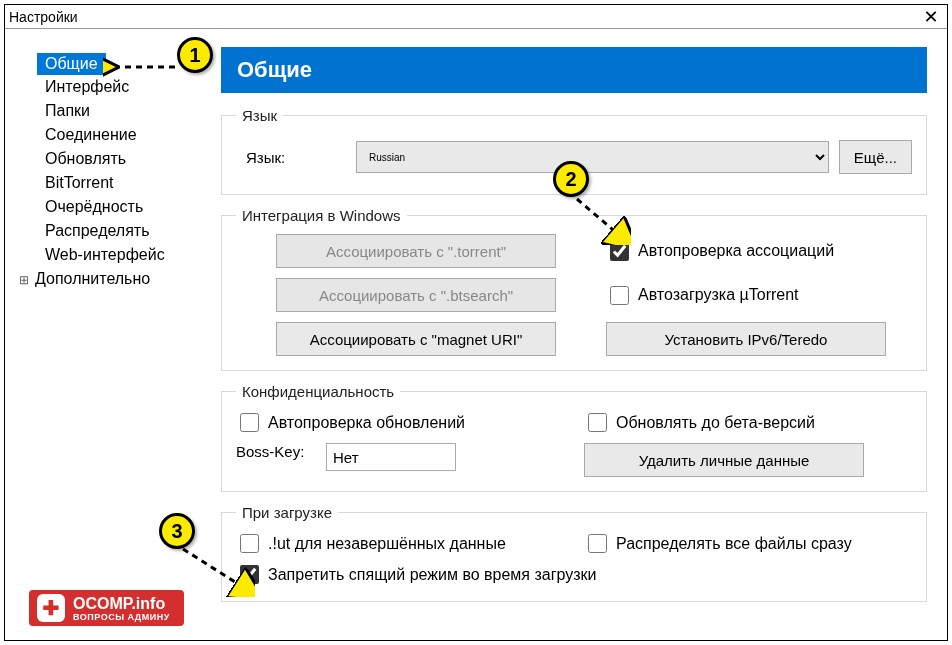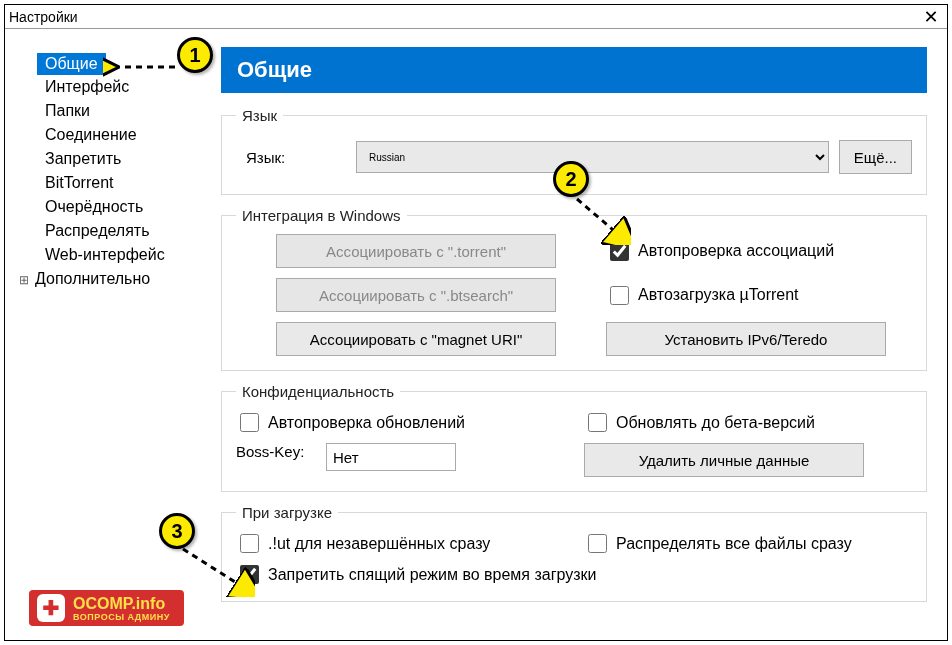--- a/index.html
+++ b/index.html
@@ -171,21 +171,21 @@
   .arrow {
     position: absolute;
     z-index: 49;
     pointer-events: none;
   }
   .watermark {
     position: absolute;
     left: 24px;
     bottom: 14px;
     background: #d32f2f;
-    color: #fde047;
+    color: #ffffff;
     font-weight: bold;
     font-size: 16px;
     padding: 6px 14px 4px 44px;
     border-radius: 4px;
     line-height: 1.05;
     z-index: 60;
   }
   .watermark .sub {
     display:block;
     font-size: 9px;
@@ -215,21 +215,21 @@
     <span class="close">✕</span>
   </div>
 
   <div class="content">
 
     <div class="sidebar">
       <div><span class="sidebar-item selected">Общие</span></div>
       <div class="sidebar-item">Интерфейс</div>
       <div class="sidebar-item">Папки</div>
       <div class="sidebar-item">Соединение</div>
-      <div class="sidebar-item">Запретить</div>
+      <div class="sidebar-item">Обновлять</div>
       <div class="sidebar-item">BitTorrent</div>
       <div class="sidebar-item">Очерёдность</div>
       <div class="sidebar-item">Распределять</div>
       <div class="sidebar-item">Web-интерфейс</div>
       <div class="sidebar-item expandable" style="padding-left:20px">Дополнительно</div>
     </div>
 
     <div class="main">
       <div class="header-band">Общие</div>
 
@@ -279,21 +279,21 @@
           </div>
           <button class="wide-btn">Удалить личные данные</button>
         </div>
       </fieldset>
 
       <fieldset>
         <legend>При загрузке</legend>
         <div class="load-grid">
           <label class="chk">
             <input type="checkbox" style="">
-            <span>.!ut для незавершённых сразу</span>
+            <span>.!ut для незавершённых данные</span>
           </label>
           <label class="chk">
             <input type="checkbox" style="">
             <span>Распределять все файлы сразу</span>
           </label>
           <label class="chk span2" style="grid-column:1/span 2">
             <input type="checkbox" checked="" style="">
             <span>Запретить спящий режим во время загрузки</span>
           </label>
         </div>

